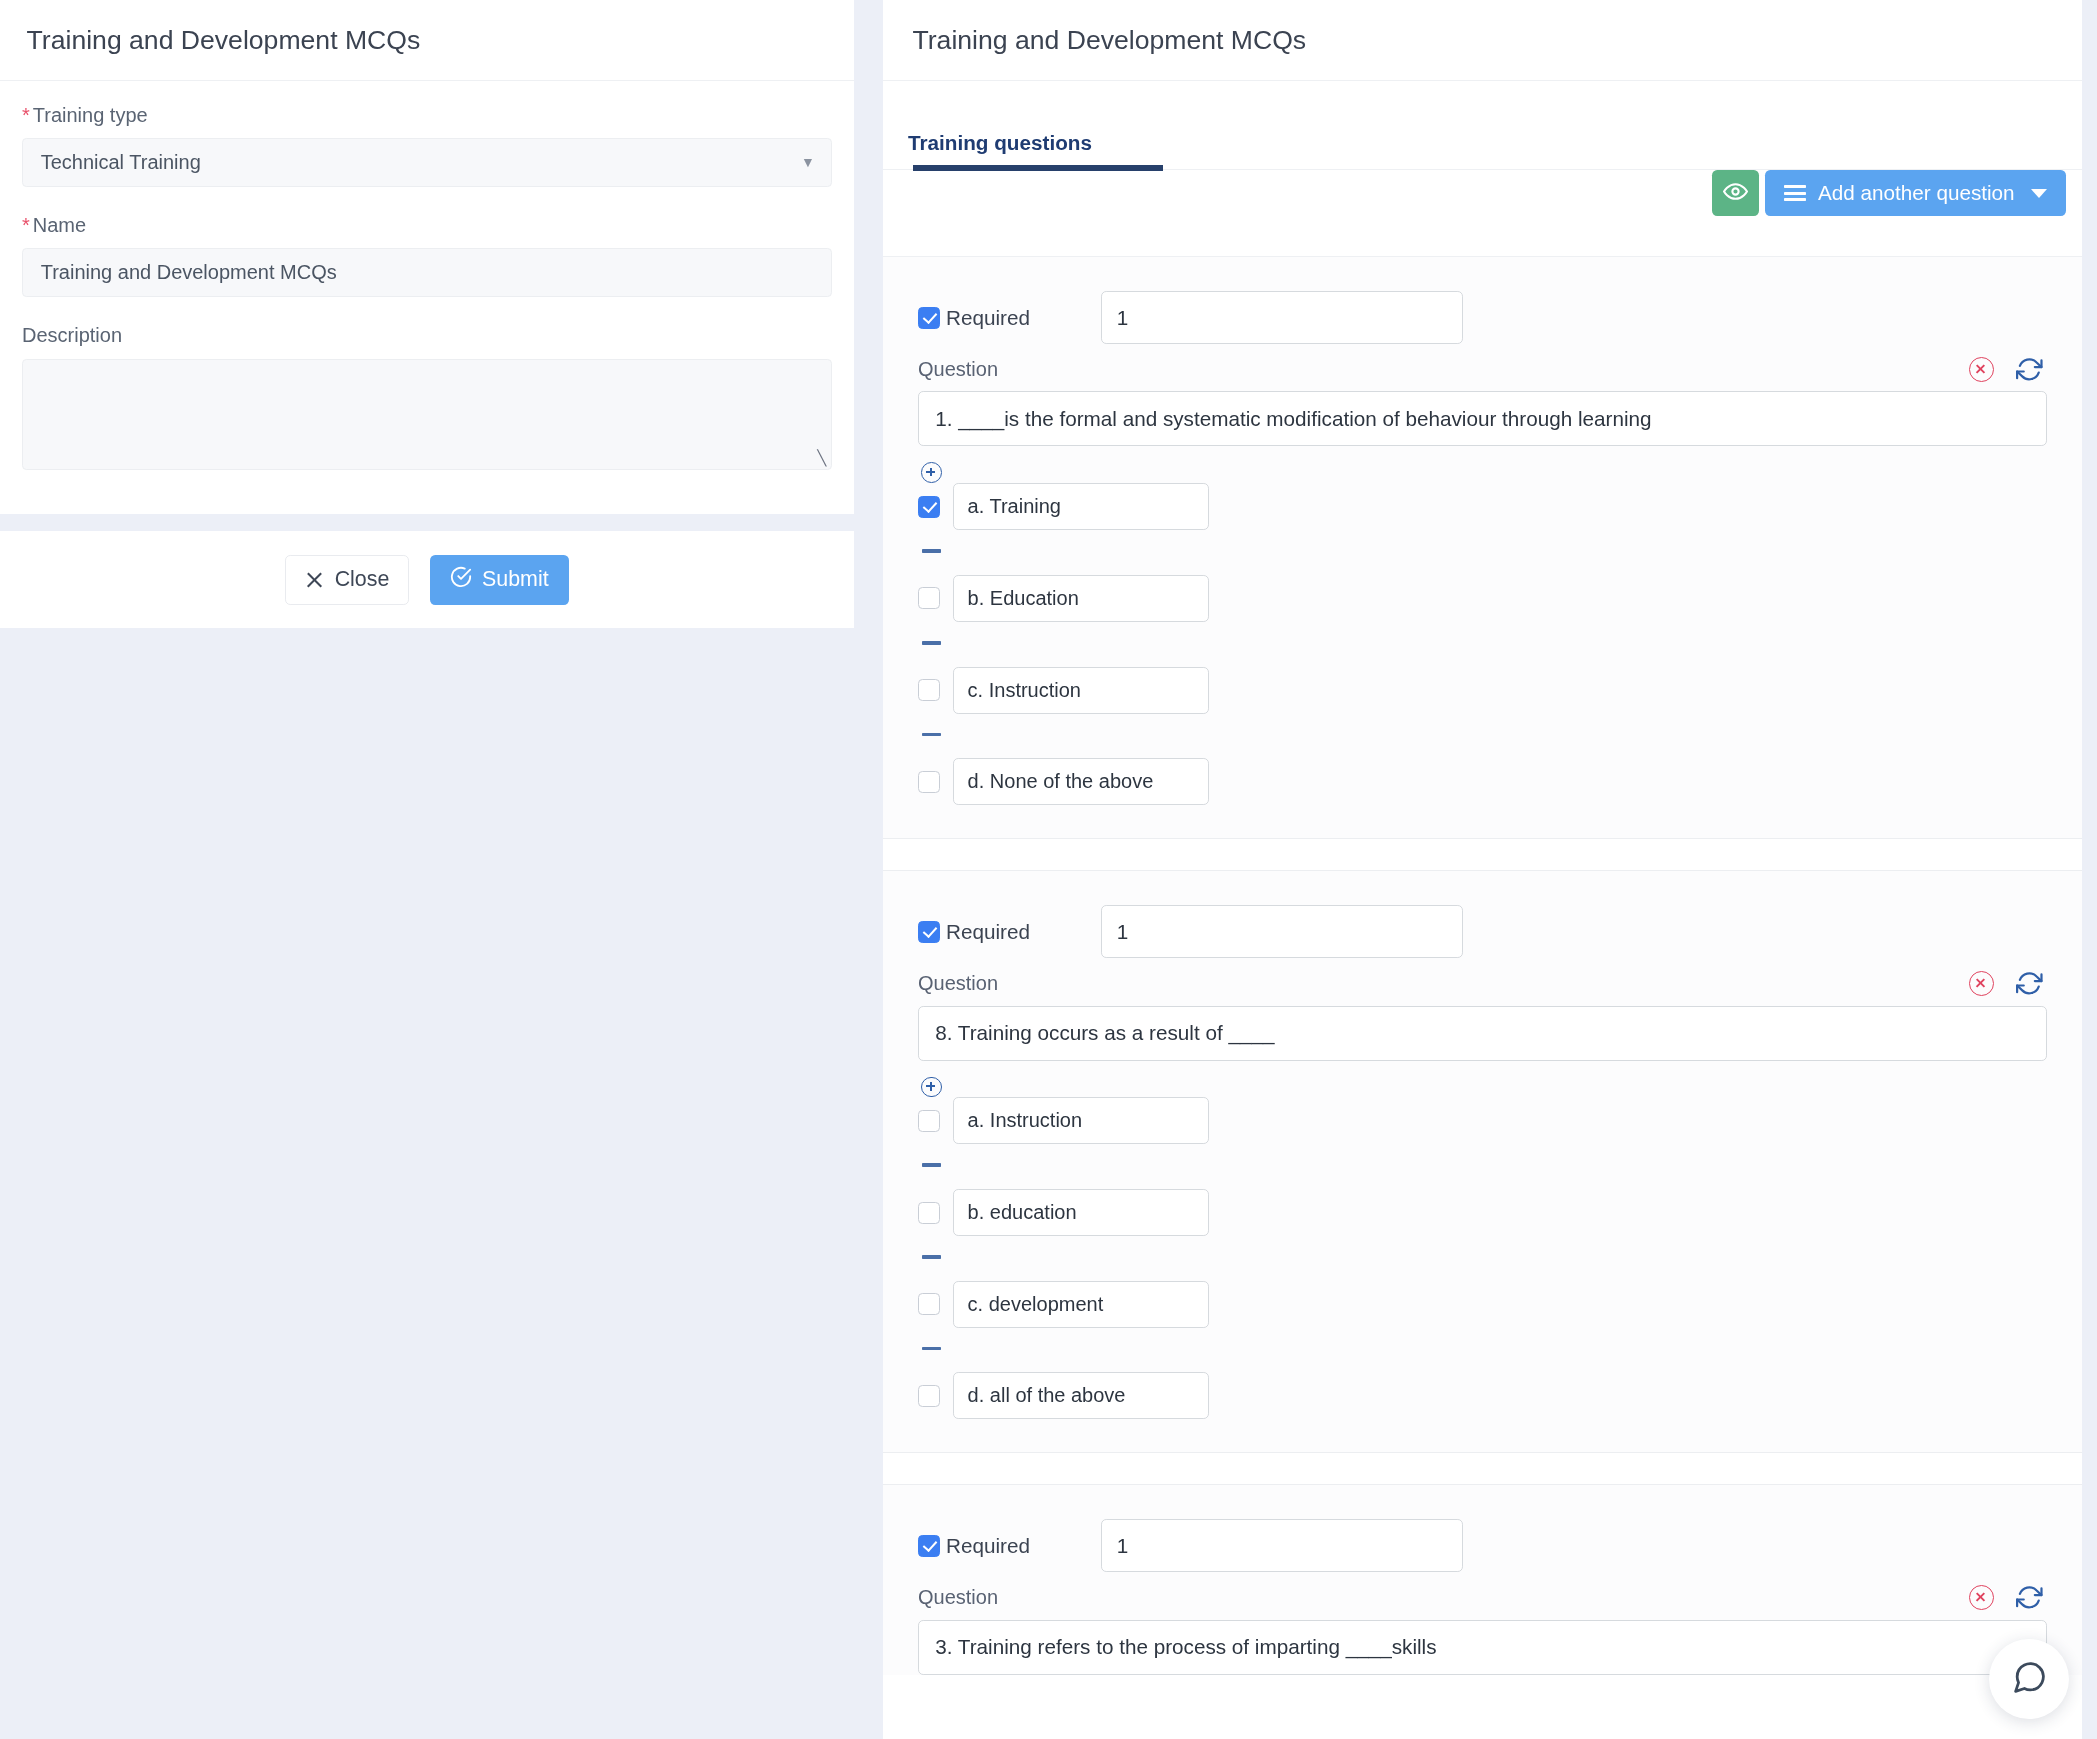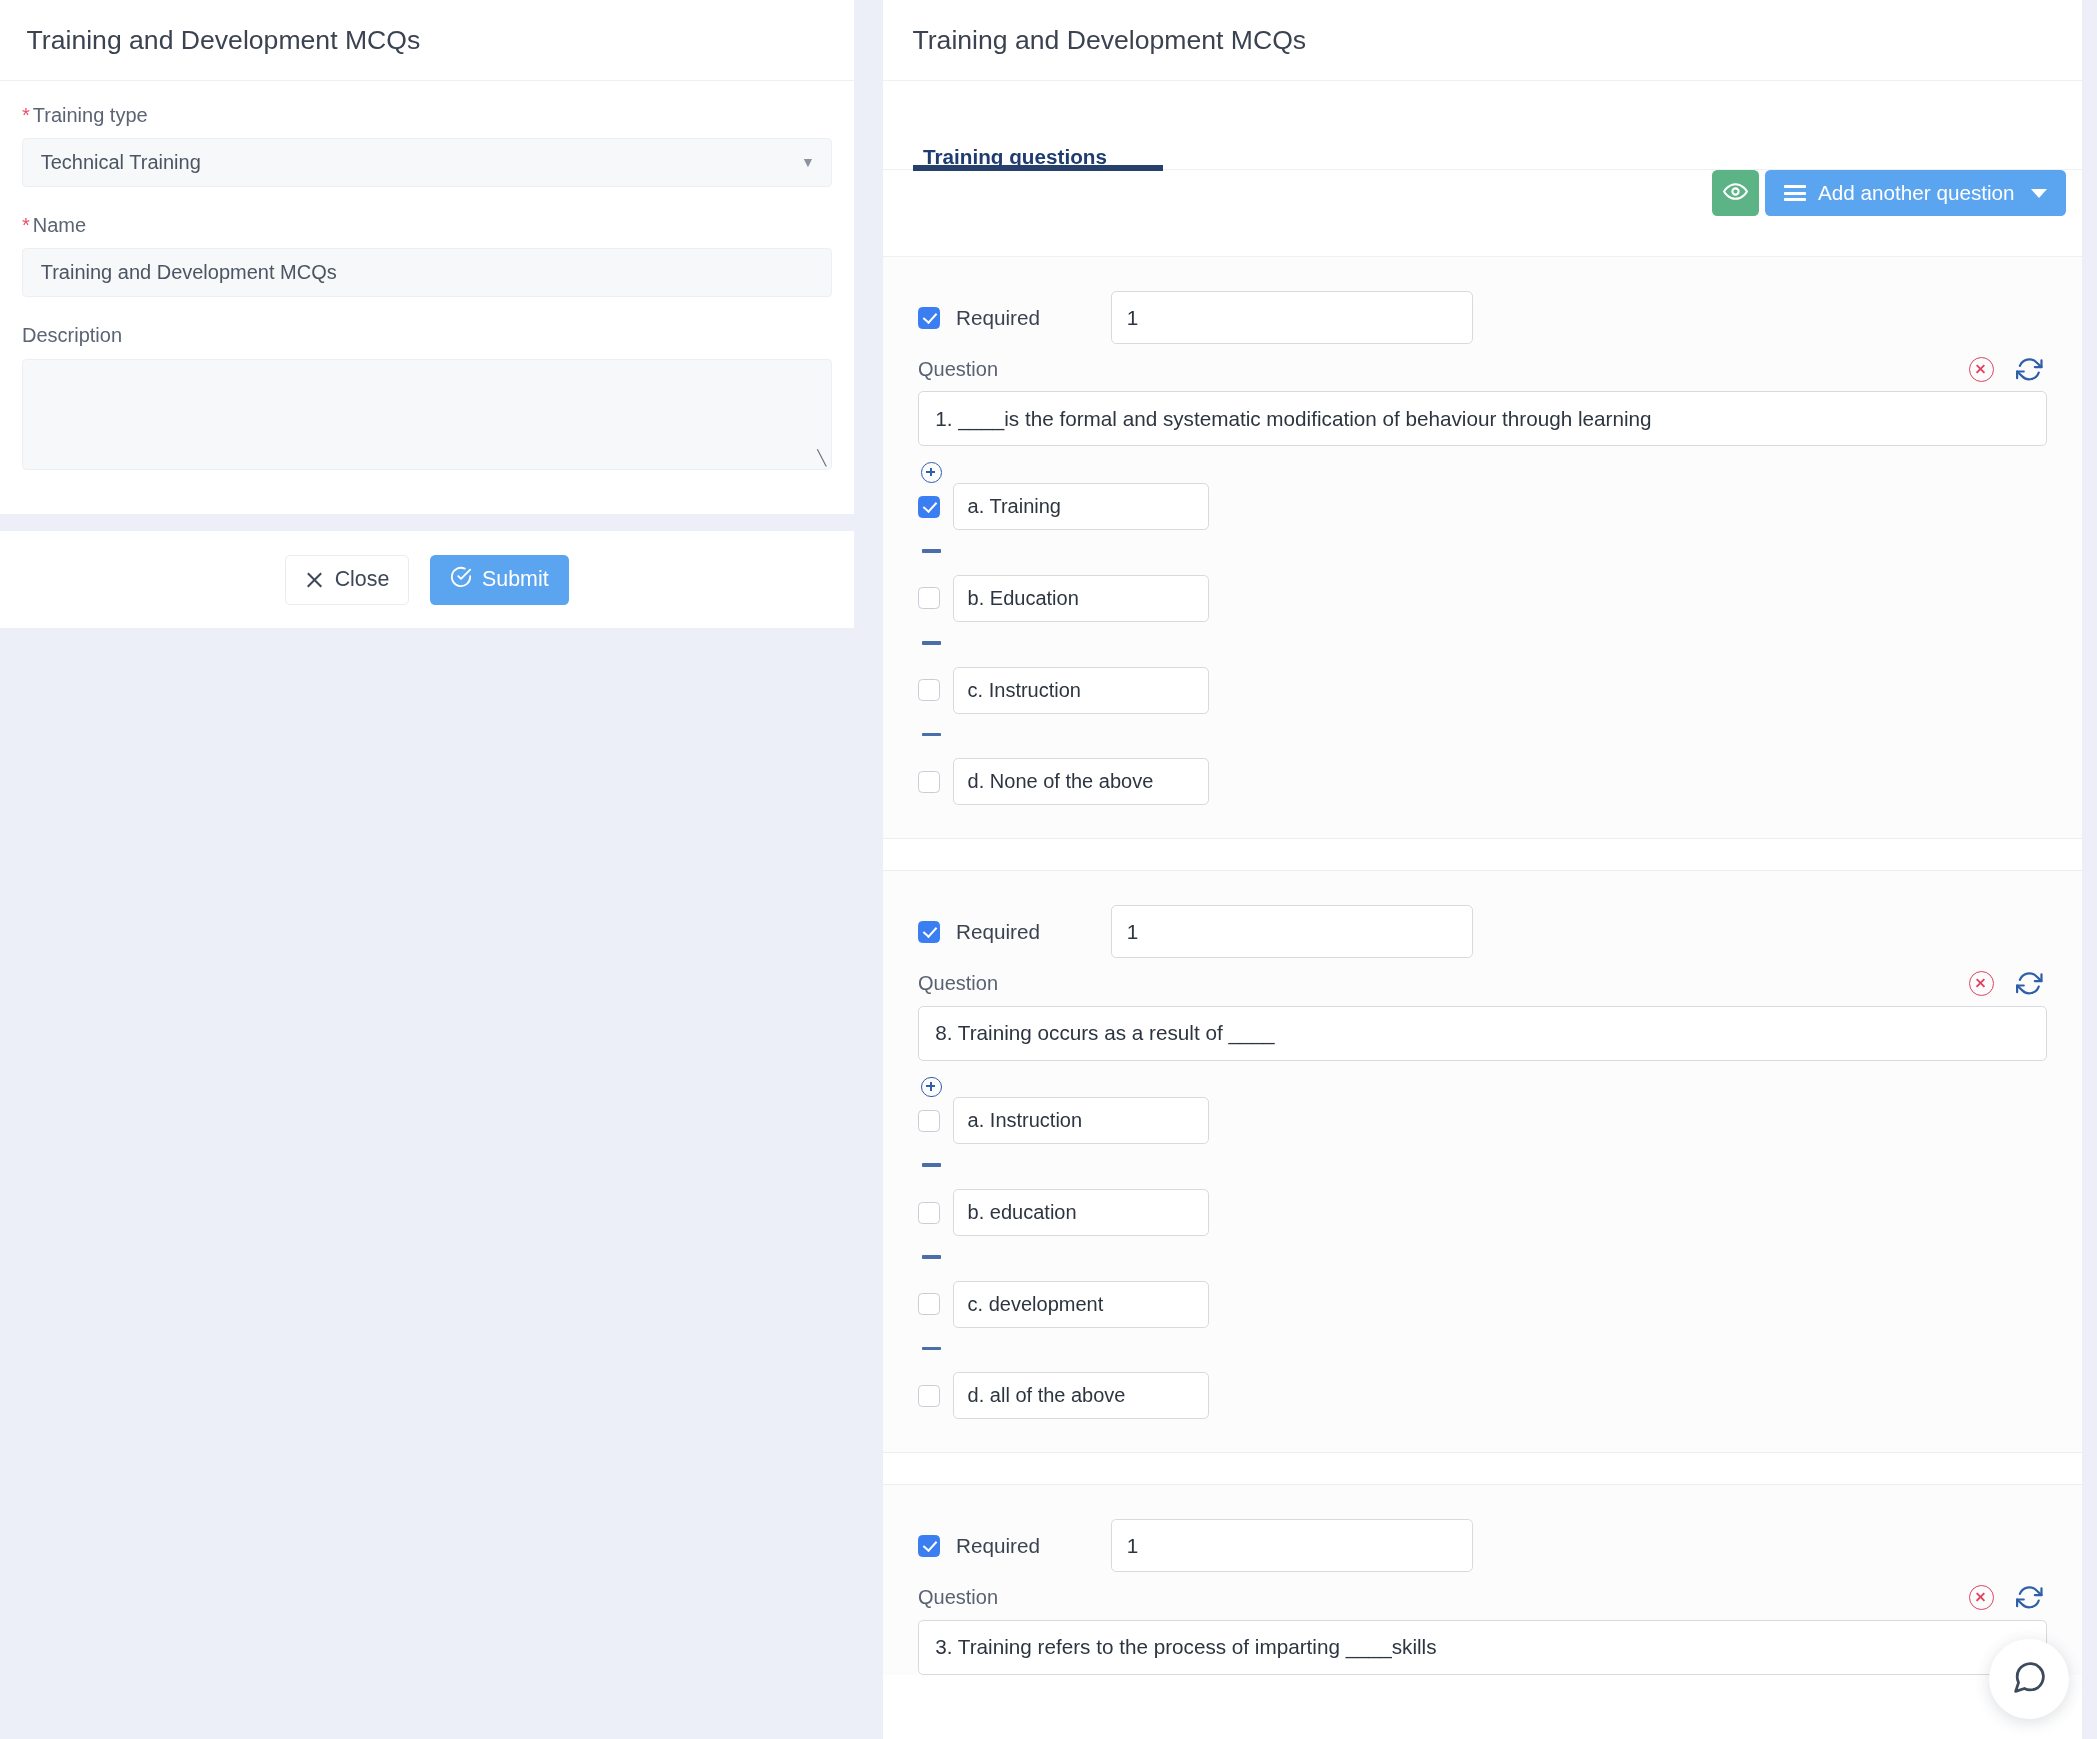--- a/index.html
+++ b/index.html
@@ -148,23 +148,23 @@
     align-items: center;
     padding: 0 29.5px;
     border-bottom: 1.5px solid #eef0f3;
   }
   .right-header-title {
     font-size: 26.6px;
     color: #3b4351;
   }
   .tabbar {
     height: 89px;
-    padding: 0 40px;
-    display: flex;
-    align-items: flex-end;
+    padding: 0 25px;
+    display: flex;
+    align-items: center;
     border-bottom: 1.5px solid #eef0f3;
     position: relative;
   }
   .tab {
     font-size: 20.7px;
     font-weight: bold;
     color: #1f3c72;
     padding: 35px 17.7px 0 0;
     cursor: pointer;
   }
@@ -263,21 +263,21 @@
     position: absolute;
     left: 6.6px; top: 2.2px;
     width: 5.9px; height: 11px;
     border: solid #ffffff;
     border-width: 0 2.6px 2.6px 0;
     transform: rotate(42deg);
   }
   .req-label {
     font-size: 20.7px;
     color: #3b4351;
-    margin-left: 16px;
+    margin-left: 6px;
   }
   .num-input {
     margin-left: 71px;
     width: 362px;
     height: 53px;
     border: 0.7px solid #d6dade;
     border-radius: 5.2px;
     background: #ffffff;
     display: flex;
     align-items: center;

